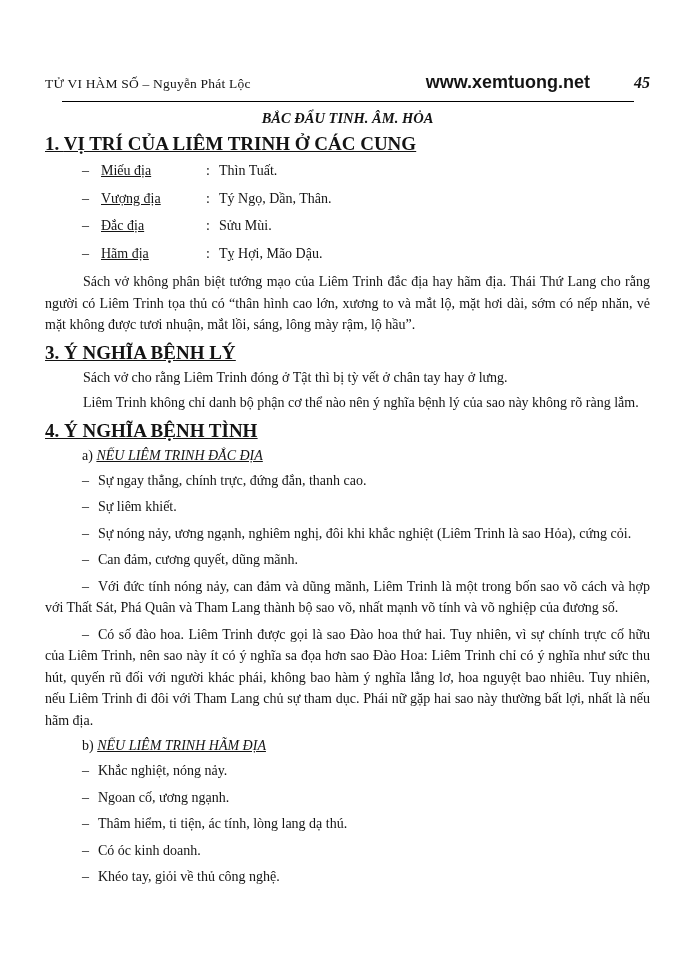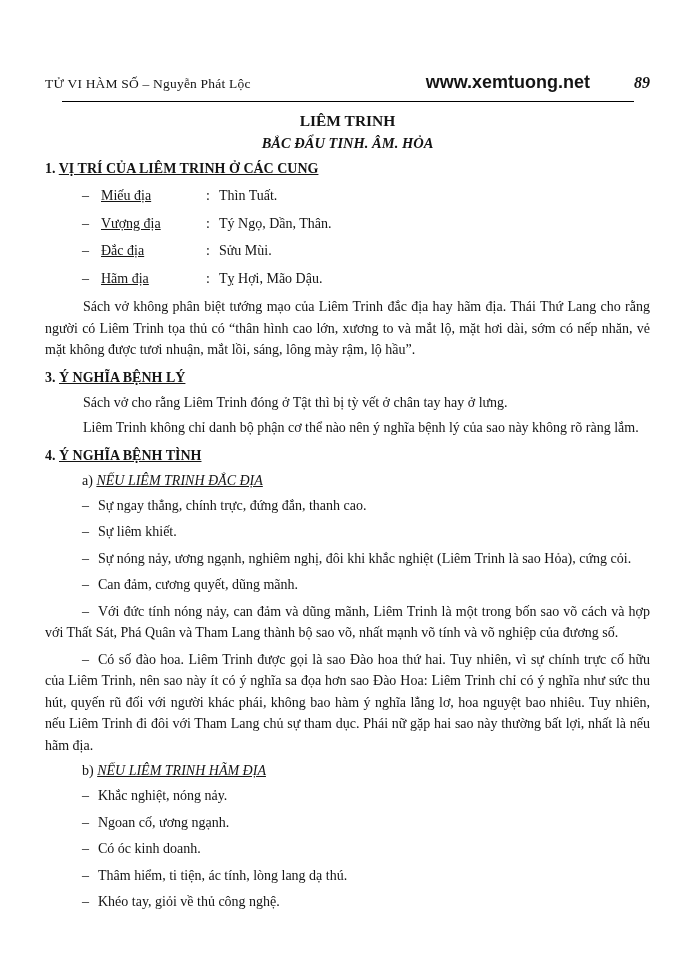--- a/index.html
+++ b/index.html
@@ -59,22 +59,23 @@
     margin-top: 5px;
     text-align: center;
     font-weight: bold;
     font-style: italic;
     font-size: 14.5px;
   }
   
   .section-heading {
     margin-top: 7px;
     font-weight: bold;
-    font-size: 14px;
+    font-size: 19px;
     line-height: 20px;
+    text-decoration: underline;
   }
   .section-heading .h-text { text-decoration: underline; }
   .sub-heading {
     margin: 5px 0 0 37px;
     font-size: 14px;
     line-height: 19px;
   }
   .sub-heading .h-text {
     font-style: italic;
     text-decoration: underline;
@@ -109,25 +110,24 @@
   .trait-list { margin-top: 1px; }
 </style>
 </head>
 <body>
 
 <div class="page">
 
   <div class="header-row">
     <span class="book-title">TỬ VI HÀM SỐ – Nguyễn Phát Lộc</span>
     <span class="website">www.xemtuong.net</span>
-    <span class="page-number">89</span>
+    <span class="page-number">45</span>
   </div>
   <hr class="header-rule">
 
-  <div class="star-title">LIÊM TRINH</div>
   <div class="star-subtitle">BẮC ĐẨU TINH. ÂM. HỎA</div>
 
   <div class="section-heading">
     <span class="h-num">1. </span>
     <span class="h-text">VỊ TRÍ CỦA LIÊM TRINH Ở CÁC CUNG</span>
   </div>
   <div class="pos-list">
     <div class="pos-item">
       <span class="dash">–</span>
       <span class="pos-label">Miếu địa</span>
@@ -183,18 +183,18 @@
   </div>
 
   <div class="sub-heading">
     <span class="h-label">b) </span>
     <span class="h-text">NẾU LIÊM TRINH HÃM ĐỊA</span>
   </div>
 
   <div class="trait-list">
     <p class="dash-para"><span class="dash">–</span><span class="dash-text">Khắc nghiệt, nóng nảy.</span></p>
     <p class="dash-para"><span class="dash">–</span><span class="dash-text">Ngoan cố, ương ngạnh.</span></p>
+    <p class="dash-para"><span class="dash">–</span><span class="dash-text">Thâm hiểm, ti tiện, ác tính, lòng lang dạ thú.</span></p>
     <p class="dash-para"><span class="dash">–</span><span class="dash-text">Có óc kinh doanh.</span></p>
-    <p class="dash-para"><span class="dash">–</span><span class="dash-text">Thâm hiểm, ti tiện, ác tính, lòng lang dạ thú.</span></p>
     <p class="dash-para"><span class="dash">–</span><span class="dash-text">Khéo tay, giỏi về thủ công nghệ.</span></p>
   </div>
 
 </div>
 
 </body></html>

